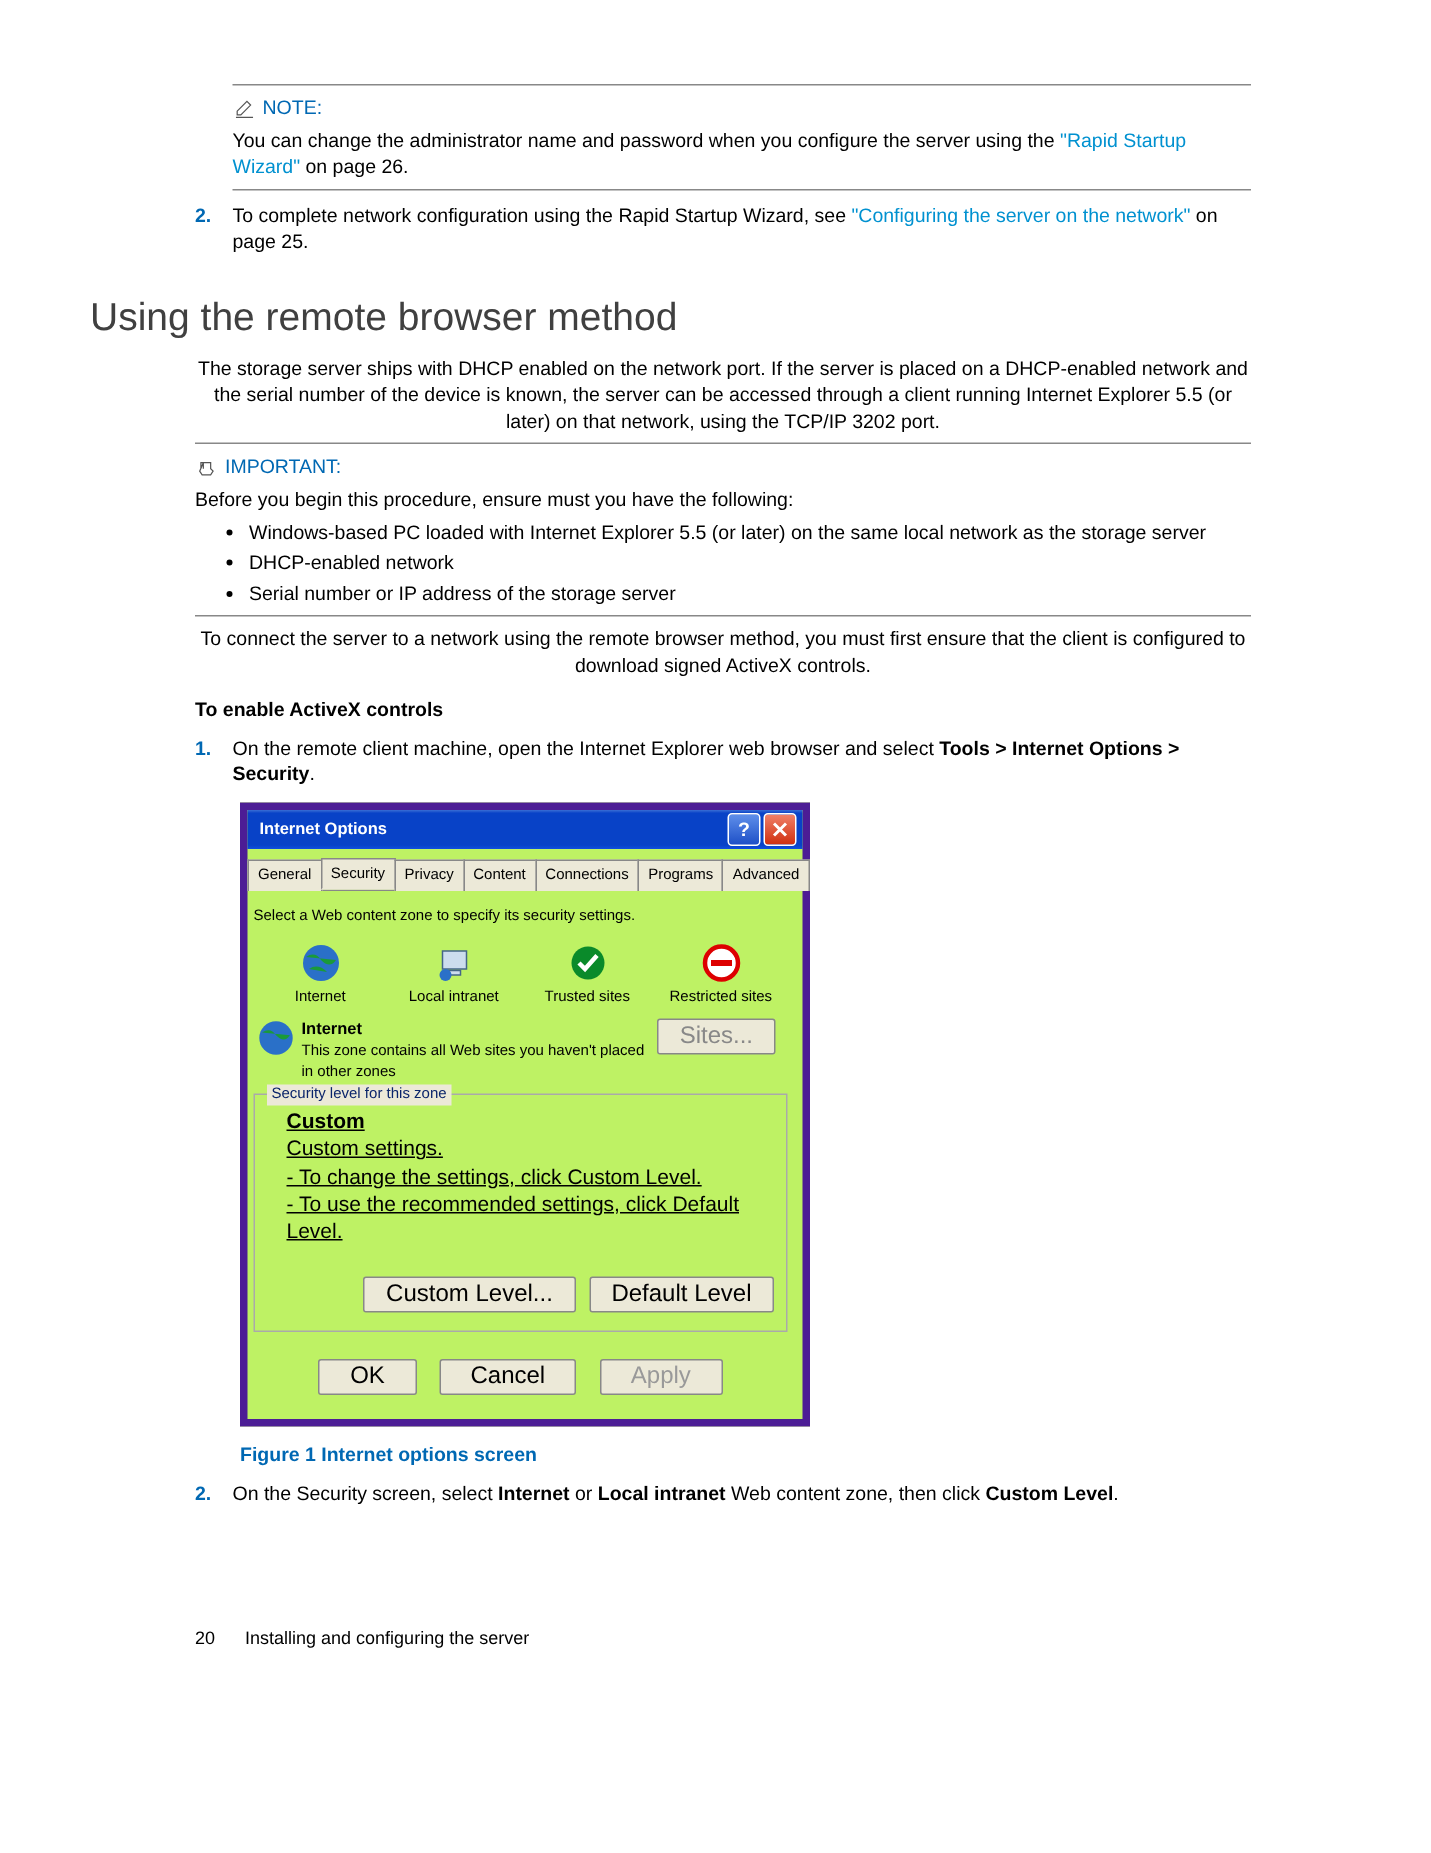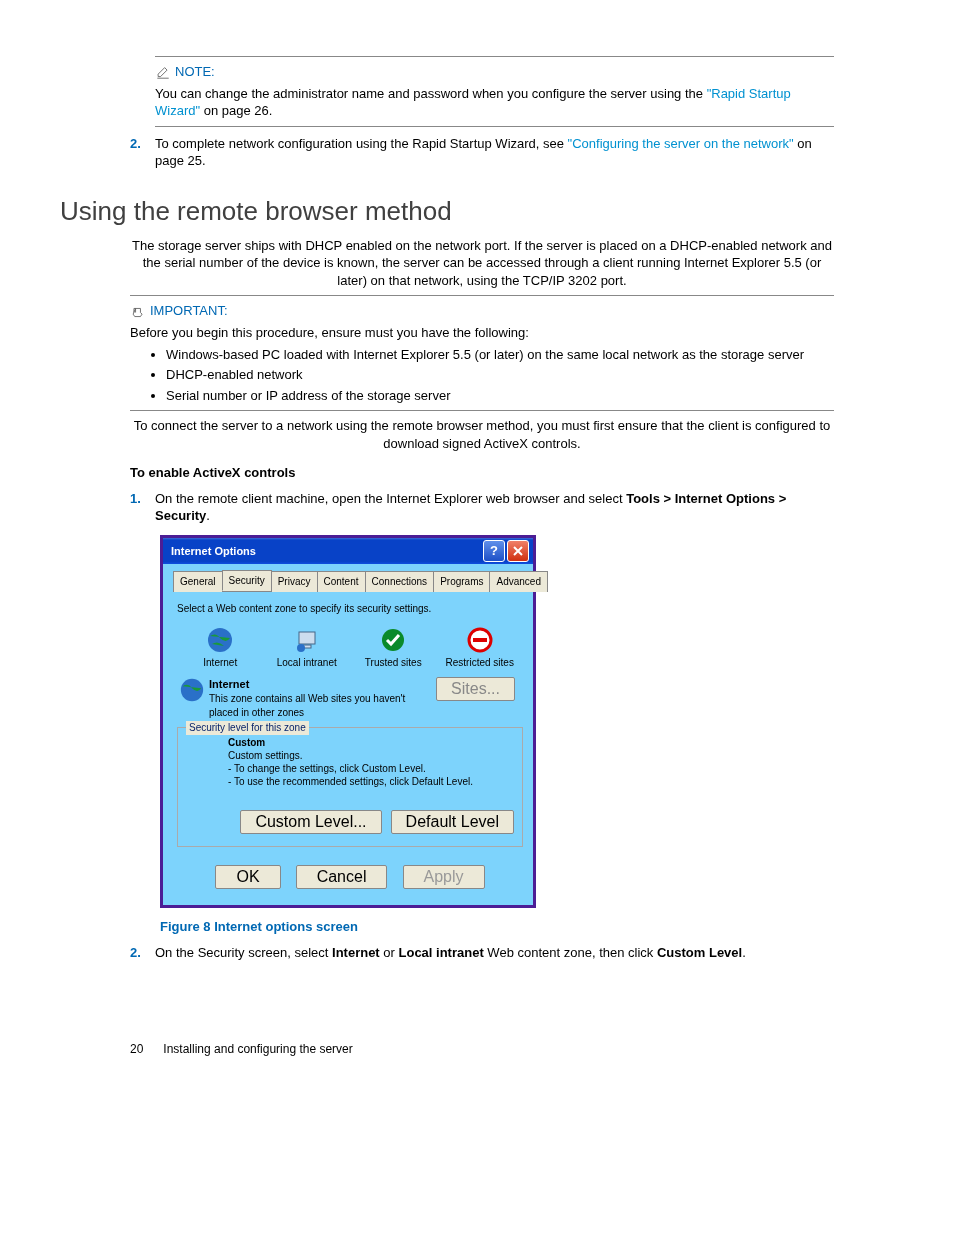--- a/index.html
+++ b/index.html
@@ -41,22 +41,22 @@
   .para { margin-left: 70px; margin-top: 6px; margin-bottom: 6px; text-align: center; }
   .important-block { margin-left: 70px; }
   .bullet-list { margin: 4px 0 4px 18px; padding: 0; }
   .bullet-list li { list-style: disc; margin: 3px 0 3px 18px; }
   .subhead-bold { font-weight: bold; margin-left: 70px; margin-top: 12px; }
 
   
   .dialog {
     width: 370px;
     margin: 10px 0 10px 100px;
-    border: 3px solid #4c1d95;
-    background: #7dd3fc;
+    border: 5px solid #4c1d95;
+    background: #bef264;
     font-family: Tahoma, Arial, sans-serif;
     font-size: 11px;
   }
   .titlebar {
     background: linear-gradient(to bottom, #3a6ed5, #0842c7 8%, #0842c7 90%, #0f4fe0);
     color: #fff;
     height: 26px;
     display: flex;
     align-items: center;
     padding: 0 4px 0 8px;
@@ -66,21 +66,21 @@
   .title-btn {
     width: 20px; height: 20px;
     border: 1px solid #fff;
     border-radius: 3px;
     margin-left: 2px;
     display: flex; align-items: center; justify-content: center;
     font-weight: bold; font-size: 13px;
   }
   .help-btn { background: linear-gradient(#5f8fea,#1e50c7); color:#fff; }
   .close-btn { background: linear-gradient(#f08068,#d03010); color:#fff; }
-  .dlg-body { padding: 6px 6px 10px 10px; }
+  .dlg-body { padding: 6px 6px 10px 0; }
   .tabs { display: flex; border-bottom: 1px solid #888; margin-bottom: 10px; font-size: 10px; }
   .tab {
     padding: 3px 6px;
     border: 1px solid #888;
     border-bottom: none;
     background: #ece9d8;
     position: relative;
     margin-right: -1px;
     top: 1px;
   }
@@ -97,21 +97,21 @@
   }
   .sites-btn { color:#888; float:right; margin-right:6px; }
   .fieldset {
     border: 1px solid #aaa; margin: 8px 4px; padding: 8px 8px 12px 8px;
     position: relative;
   }
   .fieldset .legend {
     position: absolute; top: -7px; left: 8px; background: #ece9d8; padding: 0 3px;
     color: #0a246a; font-size: 10px;
   }
-  .custom-block { margin-left: 42px; font-size: 10px; line-height: 1.3; }
+  .custom-block { margin-left: 13px; font-size: 14px; line-height: 1.3; text-decoration: underline; }
   .btn-row { text-align: right; margin-top: 22px; }
   .btn-row .std-btn { margin-left: 6px; }
   .bottom-btns { text-align: center; padding: 10px 0 6px 0; }
   .bottom-btns .std-btn { margin: 0 6px; padding: 2px 20px; }
   .apply-btn { color: #999; }
   .fig-caption { color: #0068b3; font-weight: bold; margin-left: 100px; margin-top: 6px; font-size: 13px; }
   .footer { margin-top: 80px; margin-left: 70px; font-size: 12px; }
   .footer .pg { display:inline-block; width:30px; }
   .note-label-row { display:flex; align-items:center; }
 </style>
@@ -263,21 +263,21 @@
       </div>
     </div>
     <div class="bottom-btns">
       <button class="std-btn">OK</button>
       <button class="std-btn">Cancel</button>
       <button class="std-btn apply-btn">Apply</button>
     </div>
   </div>
 </div>
 
-<div class="fig-caption">Figure 8 Internet options screen</div>
+<div class="fig-caption">Figure 1 Internet options screen</div>
 
 <div class="ol-item">
   <div class="ol-num">2.</div>
   <div class="ol-body">
     <span>On the Security screen, select </span><b>Internet</b><span> or </span><b>Local intranet</b><span> Web content zone, then click </span><b>Custom Level</b><span>.</span>
   </div>
 </div>
 
 <div class="footer">
   <span class="pg">20</span>

